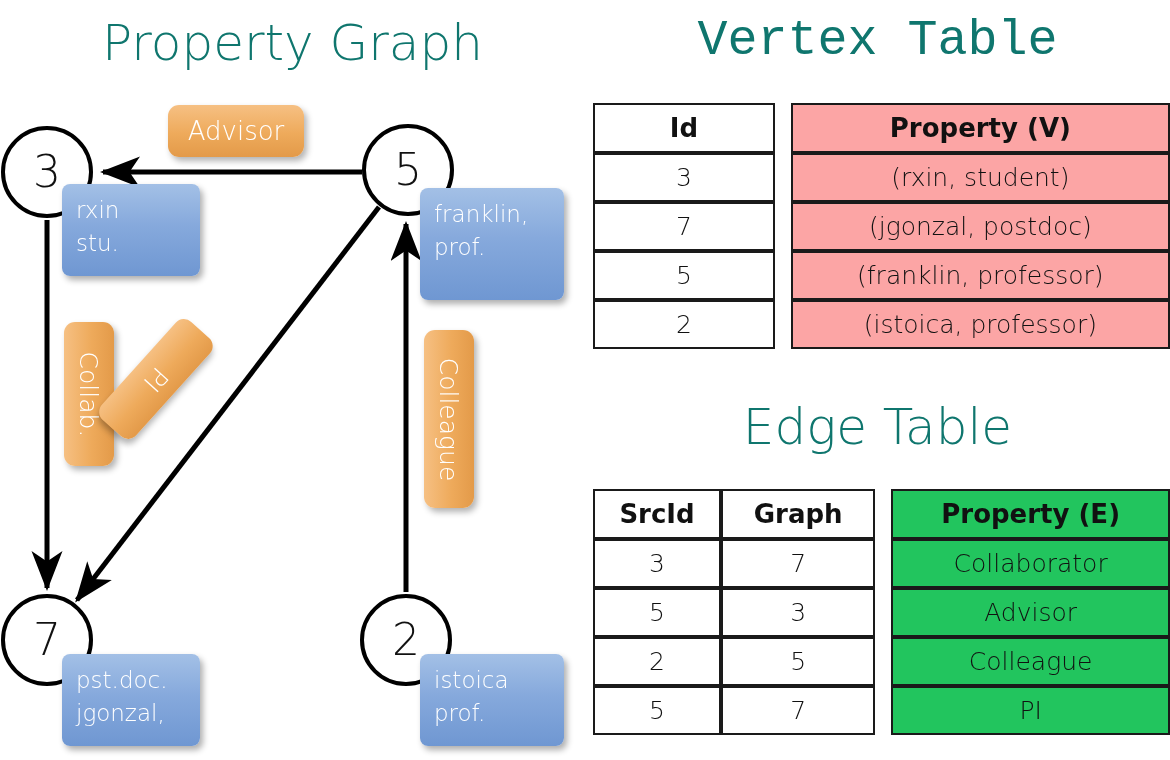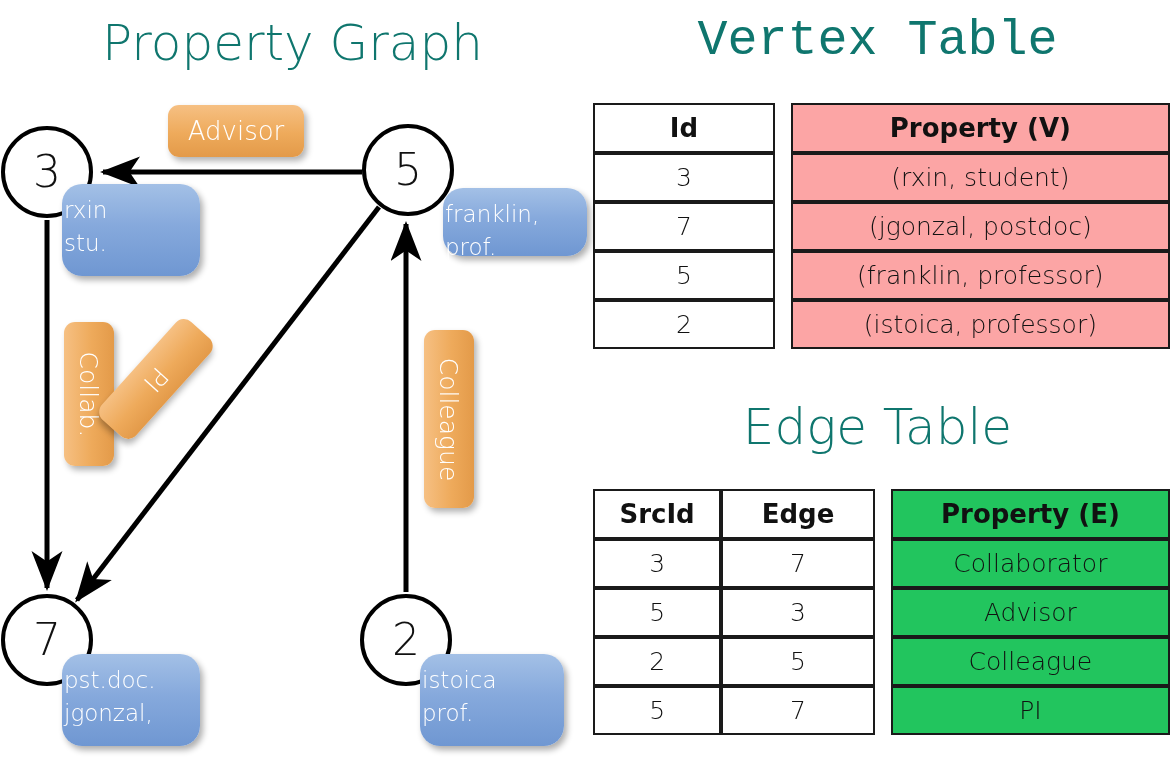--- a/index.html
+++ b/index.html
@@ -62,34 +62,34 @@
     z-index: 4;
   }
   #vnode-3 { left: 1px;   top: 126px; }
   #vnode-5 { left: 362px; top: 124px; }
   #vnode-7 { left: 1px;   top: 594px; }
   #vnode-2 { left: 360px; top: 594px; }
 
   
   .pbox {
     position: absolute;
-    border-radius: 20px;
+    border-radius: 8px;
     background: linear-gradient(to bottom, #a3c0e6 0%, #86a9dc 45%, #6f97d2 100%);
     box-shadow: 3px 4px 6px rgba(0,0,0,0.32);
     color: #ffffff;
     font-family: "DejaVu Sans", sans-serif;
     font-weight: 300;
     font-size: 23px;
     line-height: 1.45;
-    padding: 10px 2px;
+    padding: 10px 14px;
     box-sizing: border-box;
     z-index: 6;
   }
   #pbox-rxin      { left: 62px;  top: 184px; width: 138px; height: 92px; }
-  #pbox-franklin  { left: 443px; top: 188px; width: 144px; height: 68px; }
+  #pbox-franklin  { left: 420px; top: 188px; width: 144px; height: 112px; }
   #pbox-jgonzal   { left: 62px;  top: 654px; width: 138px; height: 92px; }
   #pbox-istoica   { left: 420px; top: 654px; width: 144px; height: 92px; }
 
   
   .ebox {
     position: absolute;
     border-radius: 11px;
     background: linear-gradient(160deg, #f3b266 0%, #eaa košik 0%, #efa košik 0%);
     box-shadow: 3px 4px 6px rgba(0,0,0,0.30);
     color: #ffffff;
@@ -267,21 +267,21 @@
     <td class="sep-col"></td>
     <td class="col-prop v-prop">(istoica, professor)</td>
   </tr>
 </tbody>
   </table>
 
 <table class="data-table" id="edge-table">
   <tbody>
       <tr>
     <th class="col-src">SrcId</th>
-    <th class="col-dst">Edge</th>
+    <th class="col-dst">Graph</th>
     <td class="sep-col"></td>
     <th class="col-prop e-prop">Property (E)</th>
   </tr>
   <tr>
     <td class="col-src">3</td>
     <td class="col-dst">7</td>
     <td class="sep-col"></td>
     <td class="col-prop e-prop">Collaborator</td>
   </tr>
   <tr>

